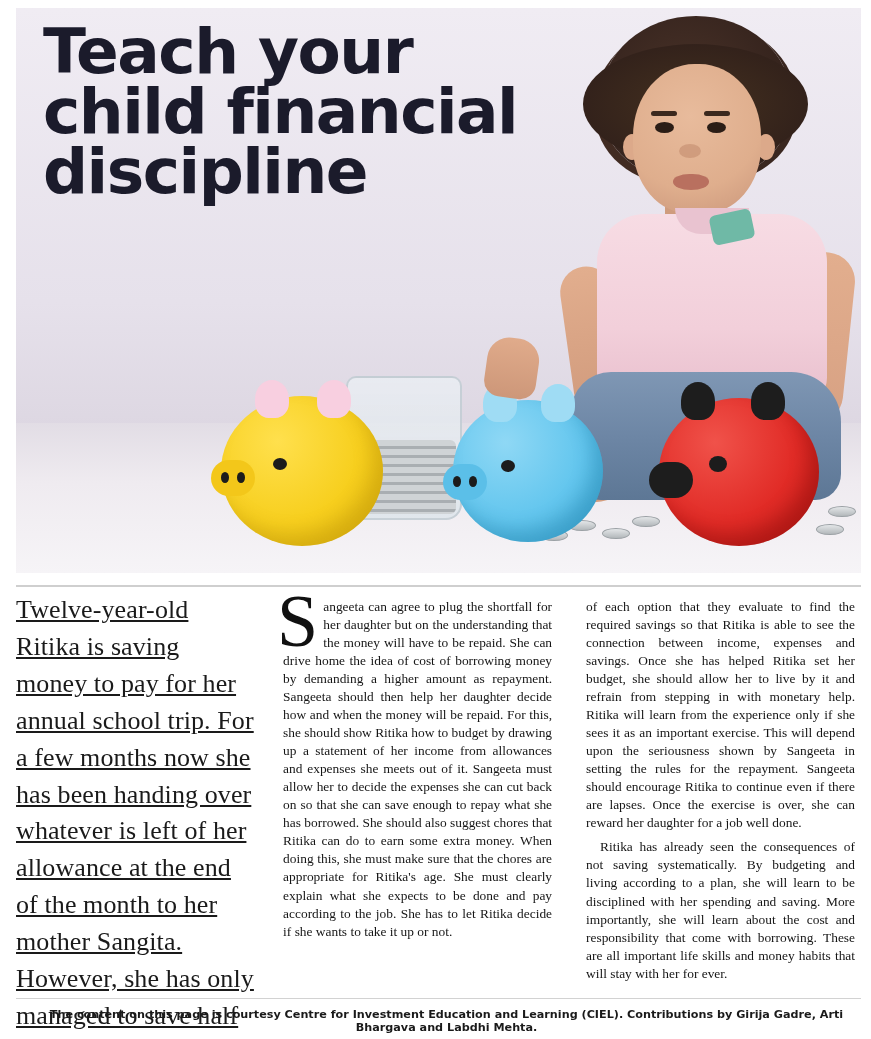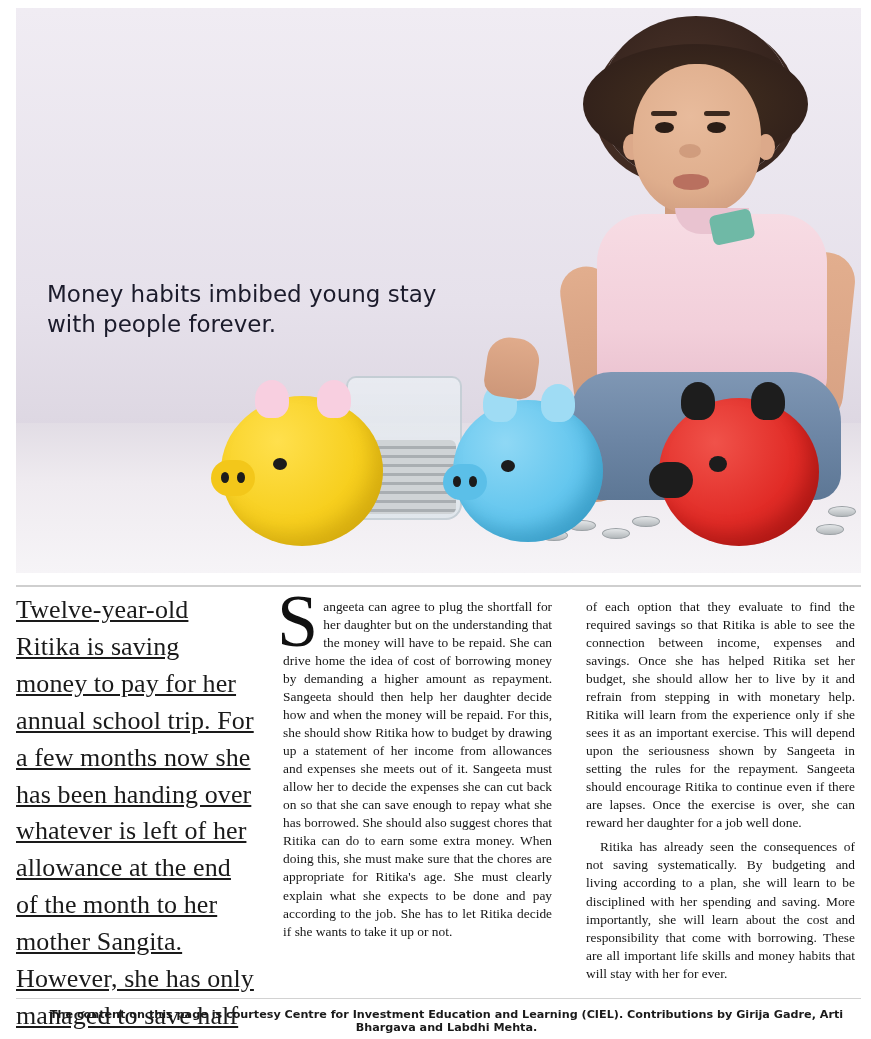--- a/index.html
+++ b/index.html
@@ -315,22 +315,23 @@
 
     <div class="coin" style="left:498px; top:514px;"></div>
     <div class="coin" style="left:524px; top:522px;"></div>
     <div class="coin" style="left:552px; top:512px;"></div>
     <div class="coin" style="left:586px; top:520px;"></div>
     <div class="coin" style="left:616px; top:508px;"></div>
     <div class="coin" style="left:812px; top:498px;"></div>
     <div class="coin" style="left:800px; top:516px;"></div>
   </div>
 
-  <div class="hero-sub">Money habits imbibed young stay
-with people forever.</div>
+  <div class="hero-title">Teach your
+child financial
+discipline</div>
 </div>
 
 <div class="rule-top"></div>
 
 <div class="article">
   <div class="cols">
     <div class="col col-1">
       <div class="standfirst">Twelve-year-old Ritika is saving money to pay for her annual school trip. For a few months now she has been handing over whatever is left of her allowance at the end of the month to her mother Sangita. However, she has only managed to save half the money she needs. Meanwhile, Sangeeta realises that this is an opportunity to teach her daughter a few things about money management.</div>
     </div>
     <div class="col col-2 body-text">

